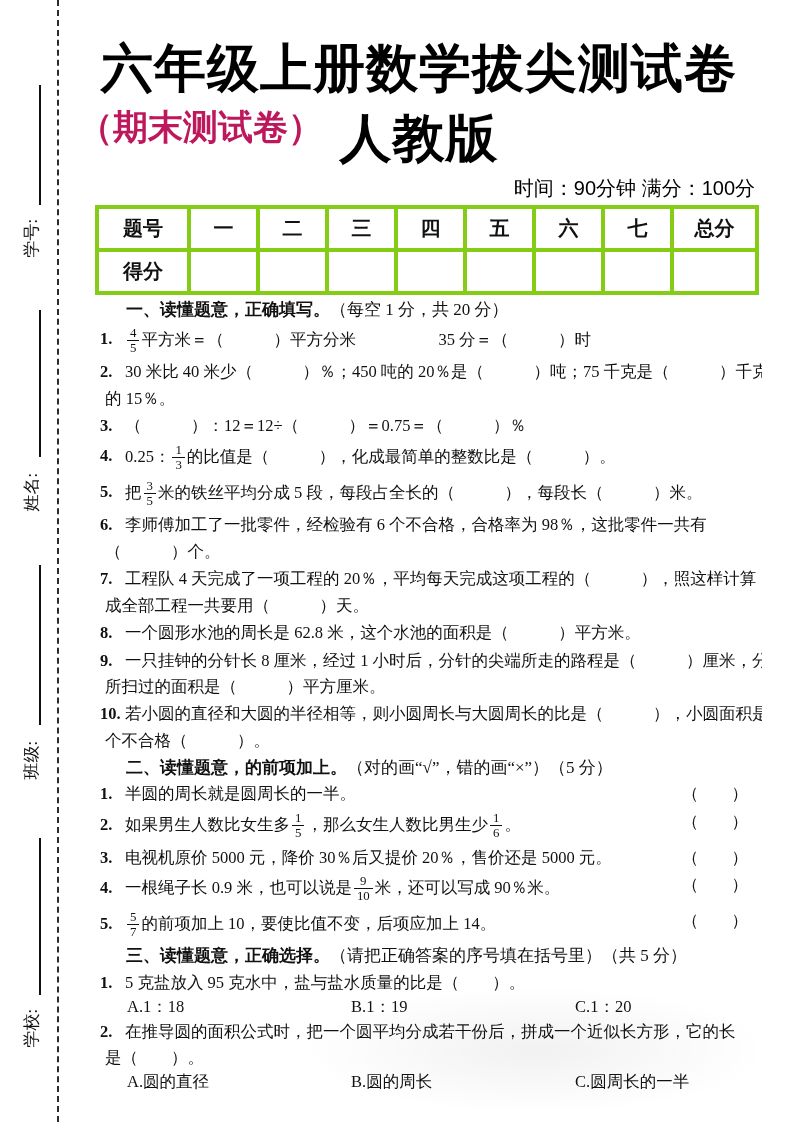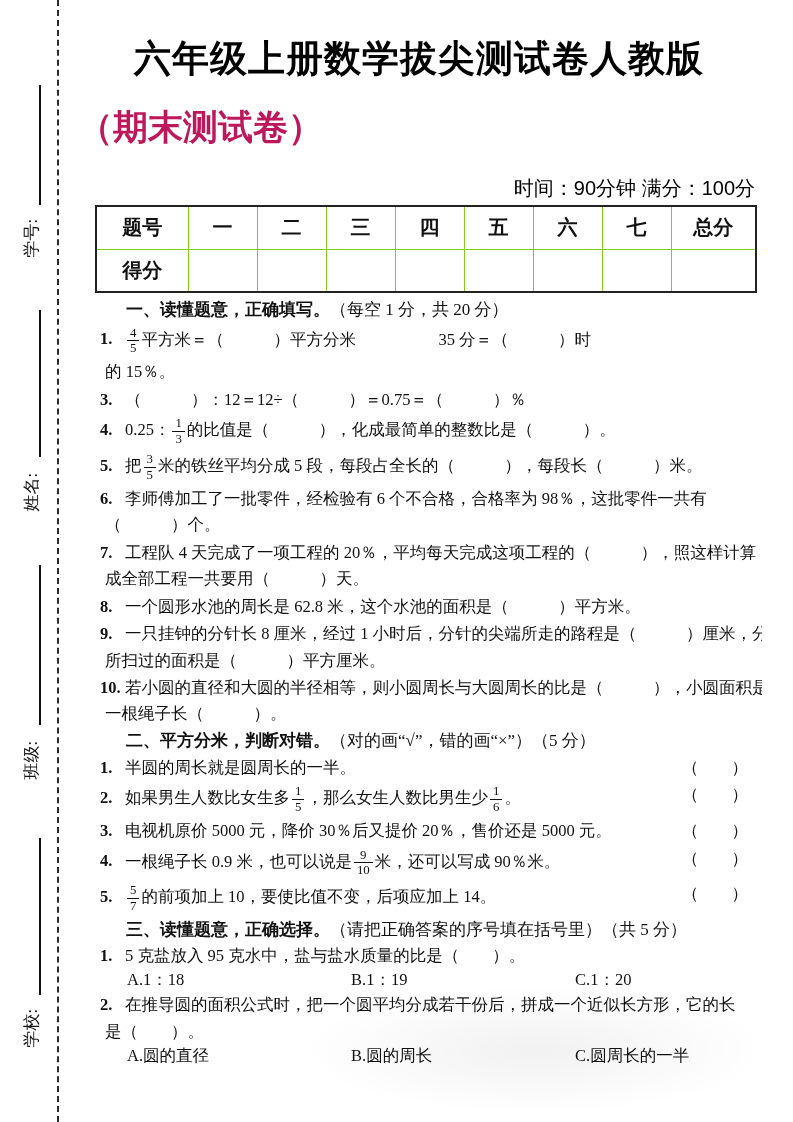--- a/index.html
+++ b/index.html
@@ -25,42 +25,42 @@
   .side-label {
     position: absolute; left: 0px; width: 62px; height: 22px;
     transform: rotate(-90deg);
     font-size: 17px; text-align: center; white-space: nowrap;
   }
   
   .title {
     position: absolute; left: 78px; top: 34px; width: 682px;
     text-align: center;
     font-family: "Liberation Sans", sans-serif;
-    font-weight: bold; font-size: 37px; letter-spacing: 1px;
+    font-weight: bold; font-size: 52px; letter-spacing: 1px;
     color: #000;
   }
   .subtitle {
     position: absolute; left: 78px; top: 104px; width: 682px;
     font-family: "Liberation Sans", sans-serif;
     font-weight: bold; font-size: 35px;
     color: #be185d;
   }
   .info-line {
     position: absolute; top: 175px; right: 38px;
     font-family: "Liberation Sans", sans-serif;
     font-size: 20px; color: #000;
   }
   
   table.score {
     position: absolute; left: 95px; top: 205px; width: 660px;
     border-collapse: collapse; table-layout: fixed;
     border: 2px solid #222;
   }
   table.score td {
-    border: 1px solid #84cc16;
+    border: 4px solid #84cc16;
     height: 43px; text-align: center; vertical-align: middle;
     font-size: 20px; font-weight: bold;
   }
   
   .qarea {
     position: absolute; left: 78px; top: 296px; width: 684px;
     font-size: 16.5px; line-height: 1.3;
   }
   .sec-h { font-size: 17px; margin: 3px 0 2px 0; white-space: nowrap; overflow: hidden; }
   .sec-h .hb { font-weight: bold; margin-left: 48px; }
@@ -137,20 +137,21 @@
         </tr>
   </tbody>
     </table>
 
   <div class="qarea" id="questions">
       <div class="sec-h"><span class="hb">一、读懂题意，正确填写。</span><span class="note">（每空 1 分，共 20 分）</span></div>
       <div class="q">
         <div class="qline"><span class="qnum">1.</span><span class="frac"><span class="fn">4</span><span class="fd">5</span></span><span>平方米＝（　　　）平方分米　　　　　35 分＝（　　　）时</span></div>
       </div>
       <div class="q">
+        <div class="qline"><span class="qnum">2.</span><span>30 米比 40 米少（　　　）％；450 吨的 20％是（　　　）吨；75 千克是（　　　）千克</span></div>
         <div class="qline cont"><span>的 15％。</span></div>
       </div>
       <div class="q">
         <div class="qline"><span class="qnum">3.</span><span>（　　　）：12＝12÷（　　　）＝0.75＝（　　　）％</span></div>
       </div>
       <div class="q">
         <div class="qline"><span class="qnum">4.</span><span>0.25：</span><span class="frac"><span class="fn">1</span><span class="fd">3</span></span><span>的比值是（　　　），化成最简单的整数比是（　　　）。</span></div>
       </div>
       <div class="q">
         <div class="qline"><span class="qnum">5.</span><span>把</span><span class="frac"><span class="fn">3</span><span class="fd">5</span></span><span>米的铁丝平均分成 5 段，每段占全长的（　　　），每段长（　　　）米。</span></div>
@@ -165,23 +166,23 @@
       </div>
       <div class="q">
         <div class="qline"><span class="qnum">8.</span><span>一个圆形水池的周长是 62.8 米，这个水池的面积是（　　　）平方米。</span></div>
       </div>
       <div class="q">
         <div class="qline"><span class="qnum">9.</span><span>一只挂钟的分针长 8 厘米，经过 1 小时后，分针的尖端所走的路程是（　　　）厘米，分针</span></div>
         <div class="qline cont"><span>所扫过的面积是（　　　）平方厘米。</span></div>
       </div>
       <div class="q">
         <div class="qline"><span class="qnum">10.</span><span>若小圆的直径和大圆的半径相等，则小圆周长与大圆周长的比是（　　　），小圆面积是</span></div>
-        <div class="qline cont"><span>一根绳子长（　　　）。</span></div>
-      </div>
-      <div class="sec-h"><span class="hb">二、平方分米，判断对错。</span><span class="note">（对的画“√”，错的画“×”）（5 分）</span></div>
+        <div class="qline cont"><span>个不合格（　　　）。</span></div>
+      </div>
+      <div class="sec-h"><span class="hb">二、读懂题意，的前项加上。</span><span class="note">（对的画“√”，错的画“×”）（5 分）</span></div>
       <div class="q">
         <div class="qline"><span class="qnum">1.</span><span>半圆的周长就是圆周长的一半。</span><span class="tfbox">（　　）</span></div>
       </div>
       <div class="q">
         <div class="qline"><span class="qnum">2.</span><span>如果男生人数比女生多</span><span class="frac"><span class="fn">1</span><span class="fd">5</span></span><span>，那么女生人数比男生少</span><span class="frac"><span class="fn">1</span><span class="fd">6</span></span><span>。</span><span class="tfbox">（　　）</span></div>
       </div>
       <div class="q">
         <div class="qline"><span class="qnum">3.</span><span>电视机原价 5000 元，降价 30％后又提价 20％，售价还是 5000 元。</span><span class="tfbox">（　　）</span></div>
       </div>
       <div class="q">

